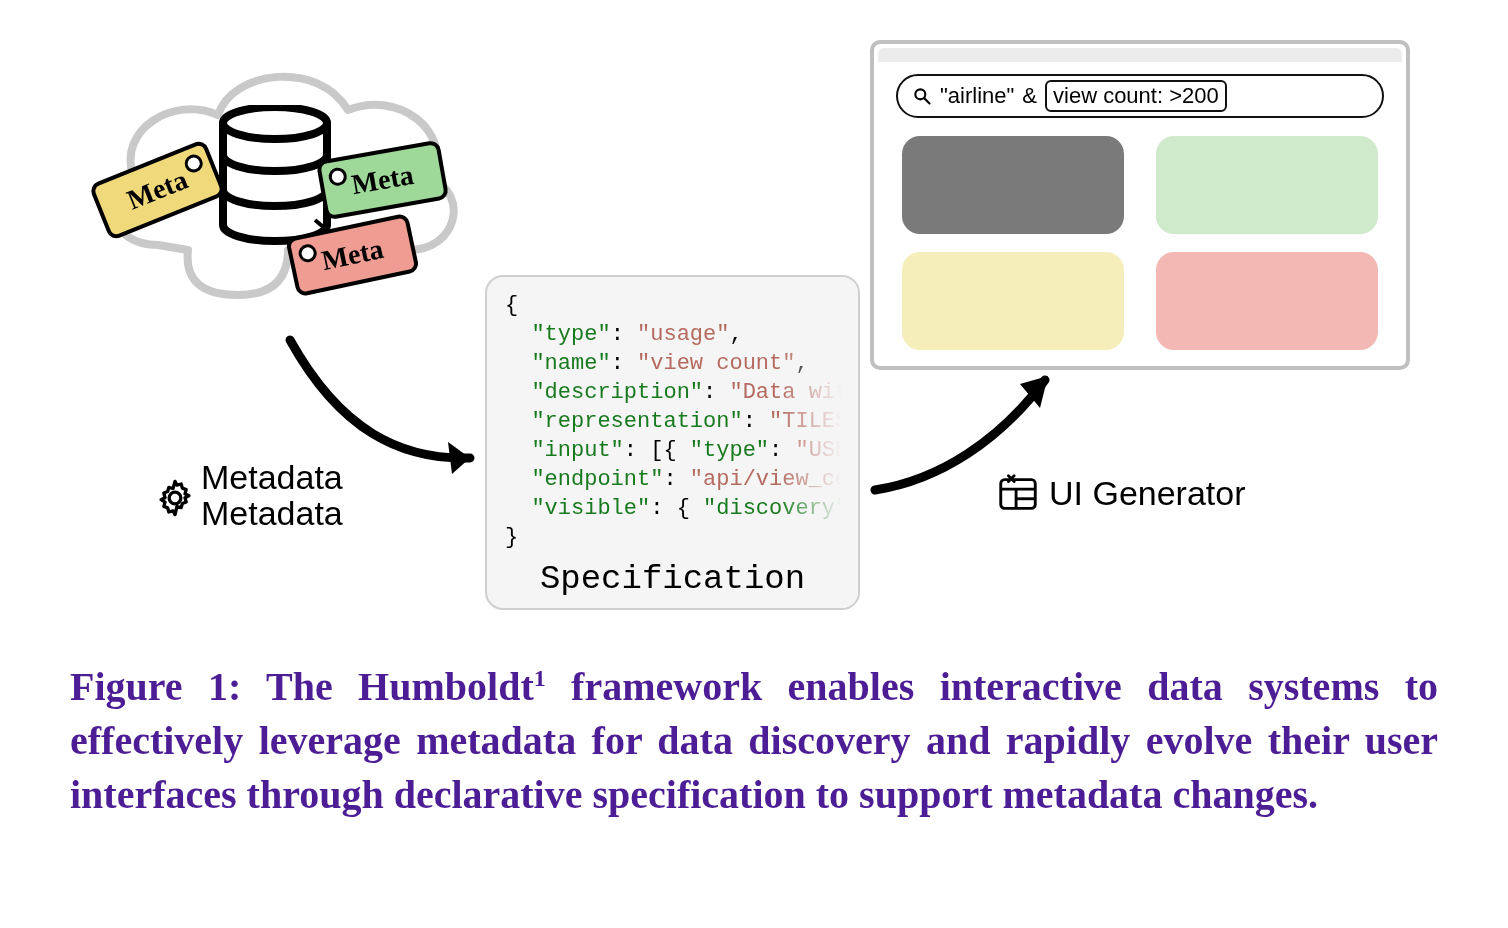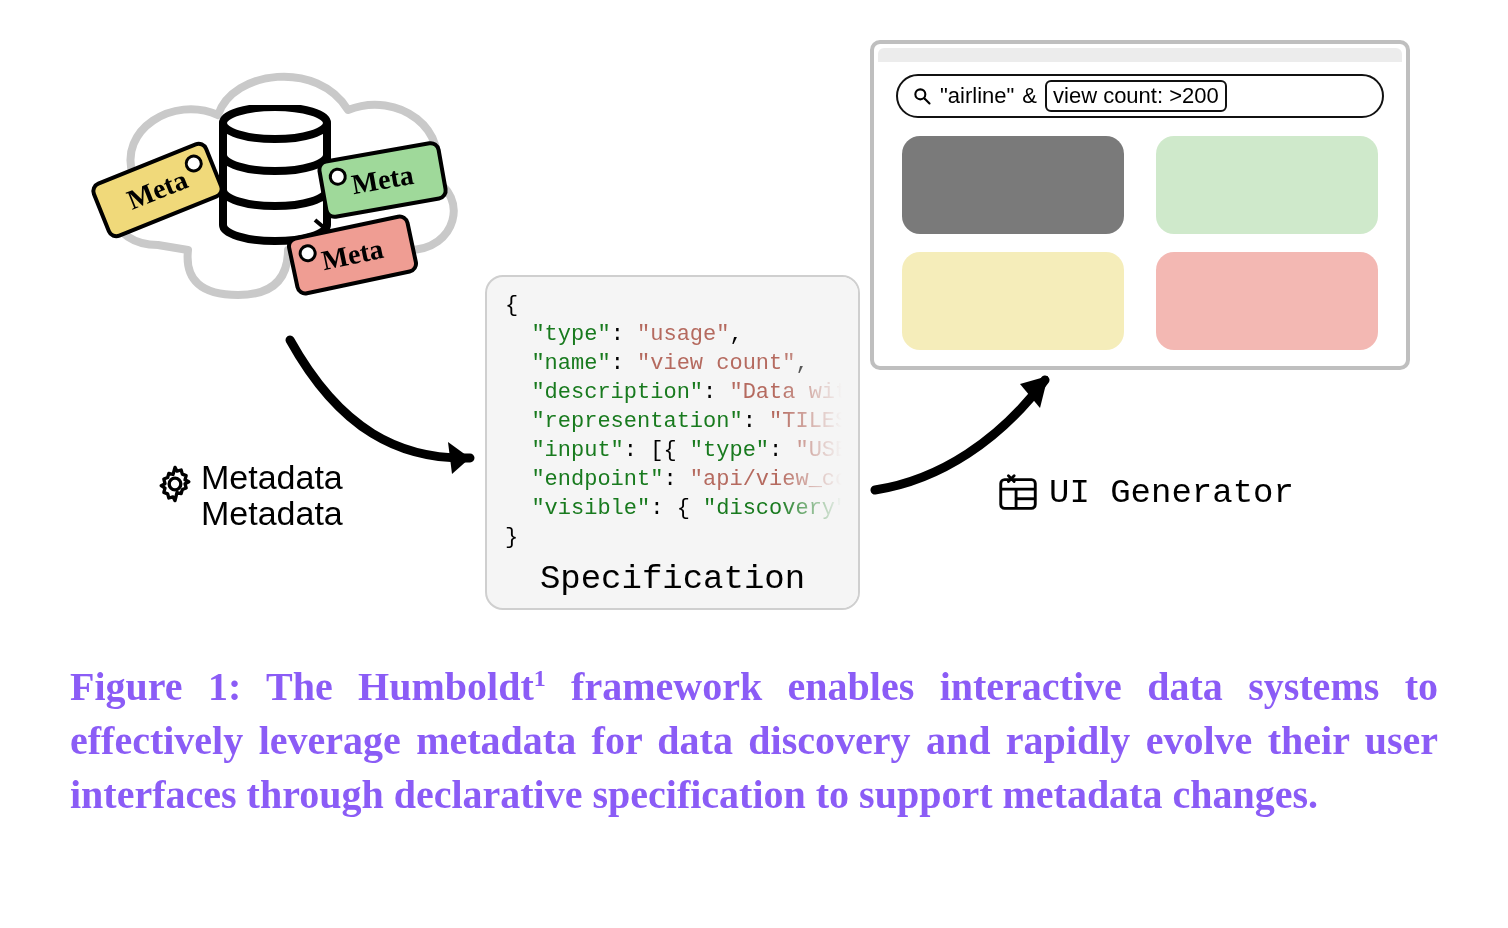--- a/index.html
+++ b/index.html
@@ -69,21 +69,21 @@
     height: 4px;
     transform-origin: left center;
   }
 
   
   .providers {
     position: absolute;
     left: 155px;
     top: 460px;
     display: flex;
-    align-items: flex-start;
+    align-items: center;
     gap: 6px;
   }
   .providers .txt {
     font-family: Helvetica, Arial, sans-serif;
     font-size: 34px;
     line-height: 1.05;
     color: #000;
   }
   .gear-icon { width: 40px; height: 40px; margin-top: 4px; }
 
@@ -186,40 +186,40 @@
 
   .uig-label {
     position: absolute;
     left: 995px;
     top: 470px;
     display: flex;
     align-items: center;
     gap: 8px;
   }
   .uig-label .txt {
-    font-family: Liberation Mono, monospace;
+    font-family: Liberation Sans, sans-serif;
     font-size: 34px;
   }
   .uig-icon { width: 46px; height: 46px; }
 
   
   .arrow { position: absolute; }
   .arrow svg { overflow: visible; }
 
   
   .caption {
     position: absolute;
     left: 70px;
     right: 70px;
     top: 660px;
     font-family: "Times New Roman", Times, serif;
     font-weight: 700;
     font-size: 40px;
     line-height: 1.35;
-    color: #8b5cf6;
+    color: #4c1d95;
     text-align: justify;
   }
   .caption sup { font-size: 0.6em; vertical-align: super; }
 </style>
 </head>
 <body>
 
 <div class="canvas">
 
   <div class="cloud">

